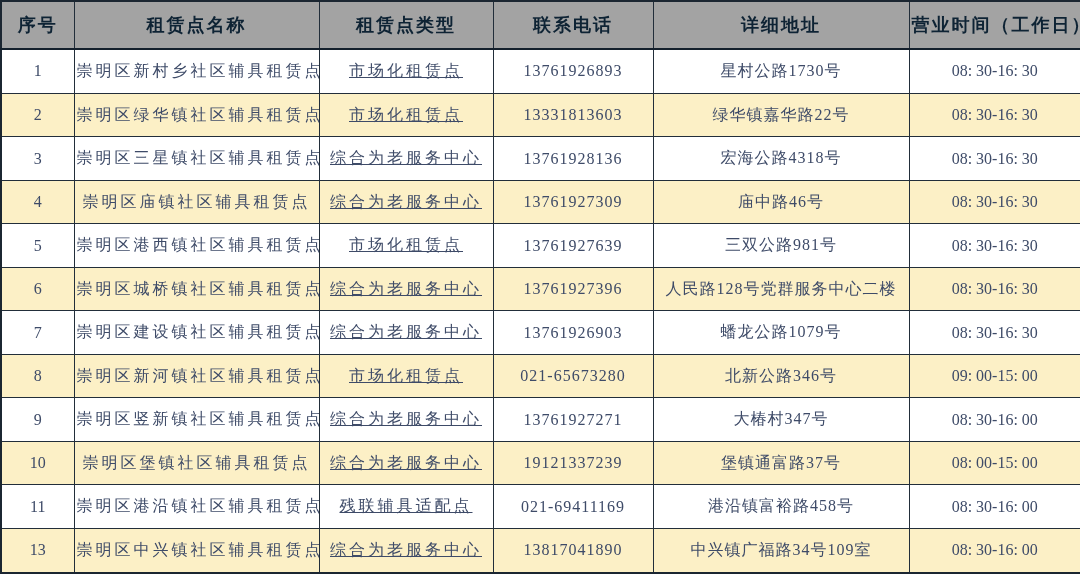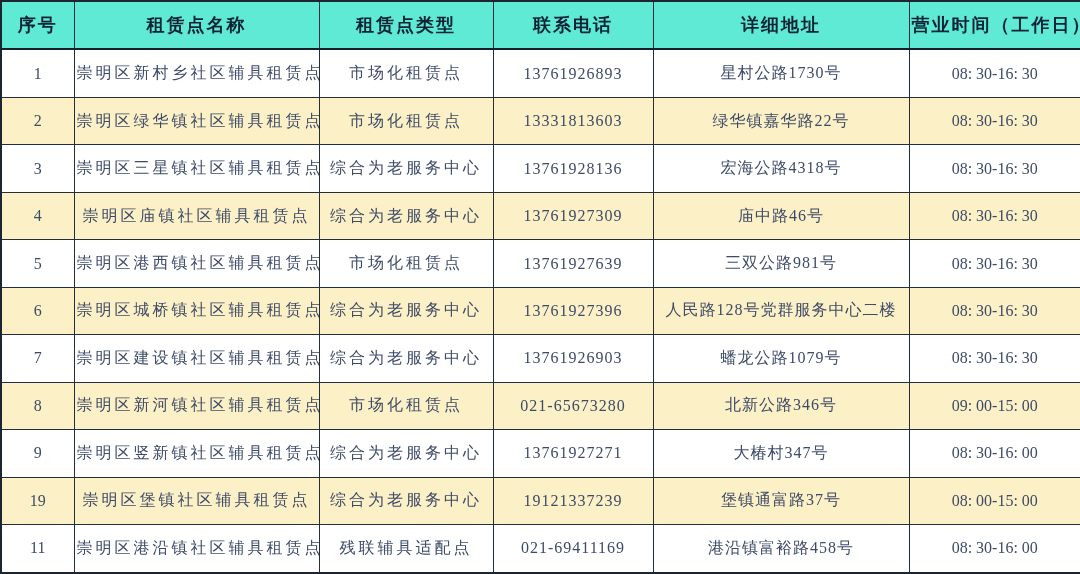--- a/index.html
+++ b/index.html
@@ -31,39 +31,39 @@
     text-align: center;
     vertical-align: middle;
     padding: 0 2px;
     overflow: hidden;
     white-space: nowrap;
   }
   table.rental-table thead tr {
     height: 48px;
   }
   table.rental-table th {
-    background: #5eead4;
+    background: #a3a3a3;
     color: #0e2334;
     font-size: 18px;
     font-weight: bold;
     letter-spacing: 2px;
     border-bottom: 2px solid #14202c;
   }
   table.rental-table td {
     color: #3e4b68;
     font-size: 16px;
     background: #ffffff;
   }
   
   table.rental-table tbody tr:nth-child(even) td {
     background: #fcf0c6;
   }
   td.cell-seq    { font-size: 16px; letter-spacing: 0; }
   td.cell-name   { letter-spacing: 3px; font-size: 16px; margin-top: 41px; }
-  td.cell-type   { letter-spacing: 3px; font-size: 16px; }
+  td.cell-type   { letter-spacing: 3px; font-size: 16px; text-decoration: underline; }
   td.cell-phone  { letter-spacing: 1px; font-size: 16px; }
   td.cell-addr   { letter-spacing: 1px; font-size: 16px; }
   td.cell-hours  { letter-spacing: 0; font-size: 16px; }
 </style>
 </head>
 <body>
 
 <div class="table-wrap">
   <table class="rental-table">
     <colgroup>
@@ -160,36 +160,44 @@
   <tr>
     <td class="cell-seq">9</td>
     <td class="cell-name">崇明区竖新镇社区辅具租赁点</td>
     <td class="cell-type">综合为老服务中心</td>
     <td class="cell-phone">13761927271</td>
     <td class="cell-addr">大椿村347号</td>
     <td class="cell-hours">08: 30-16: 00</td>
   </tr>
 
   <tr>
-    <td class="cell-seq">19</td>
+    <td class="cell-seq">10</td>
     <td class="cell-name">崇明区堡镇社区辅具租赁点</td>
     <td class="cell-type">综合为老服务中心</td>
     <td class="cell-phone">19121337239</td>
     <td class="cell-addr">堡镇通富路37号</td>
     <td class="cell-hours">08: 00-15: 00</td>
   </tr>
 
   <tr>
     <td class="cell-seq">11</td>
     <td class="cell-name">崇明区港沿镇社区辅具租赁点</td>
     <td class="cell-type">残联辅具适配点</td>
     <td class="cell-phone">021-69411169</td>
     <td class="cell-addr">港沿镇富裕路458号</td>
     <td class="cell-hours">08: 30-16: 00</td>
   </tr>
 
 
+  <tr>
+    <td class="cell-seq">13</td>
+    <td class="cell-name">崇明区中兴镇社区辅具租赁点</td>
+    <td class="cell-type">综合为老服务中心</td>
+    <td class="cell-phone">13817041890</td>
+    <td class="cell-addr">中兴镇广福路34号109室</td>
+    <td class="cell-hours">08: 30-16: 00</td>
+  </tr>
 
 
 
 </tbody>
   </table>
 </div>
 
 </body></html>

